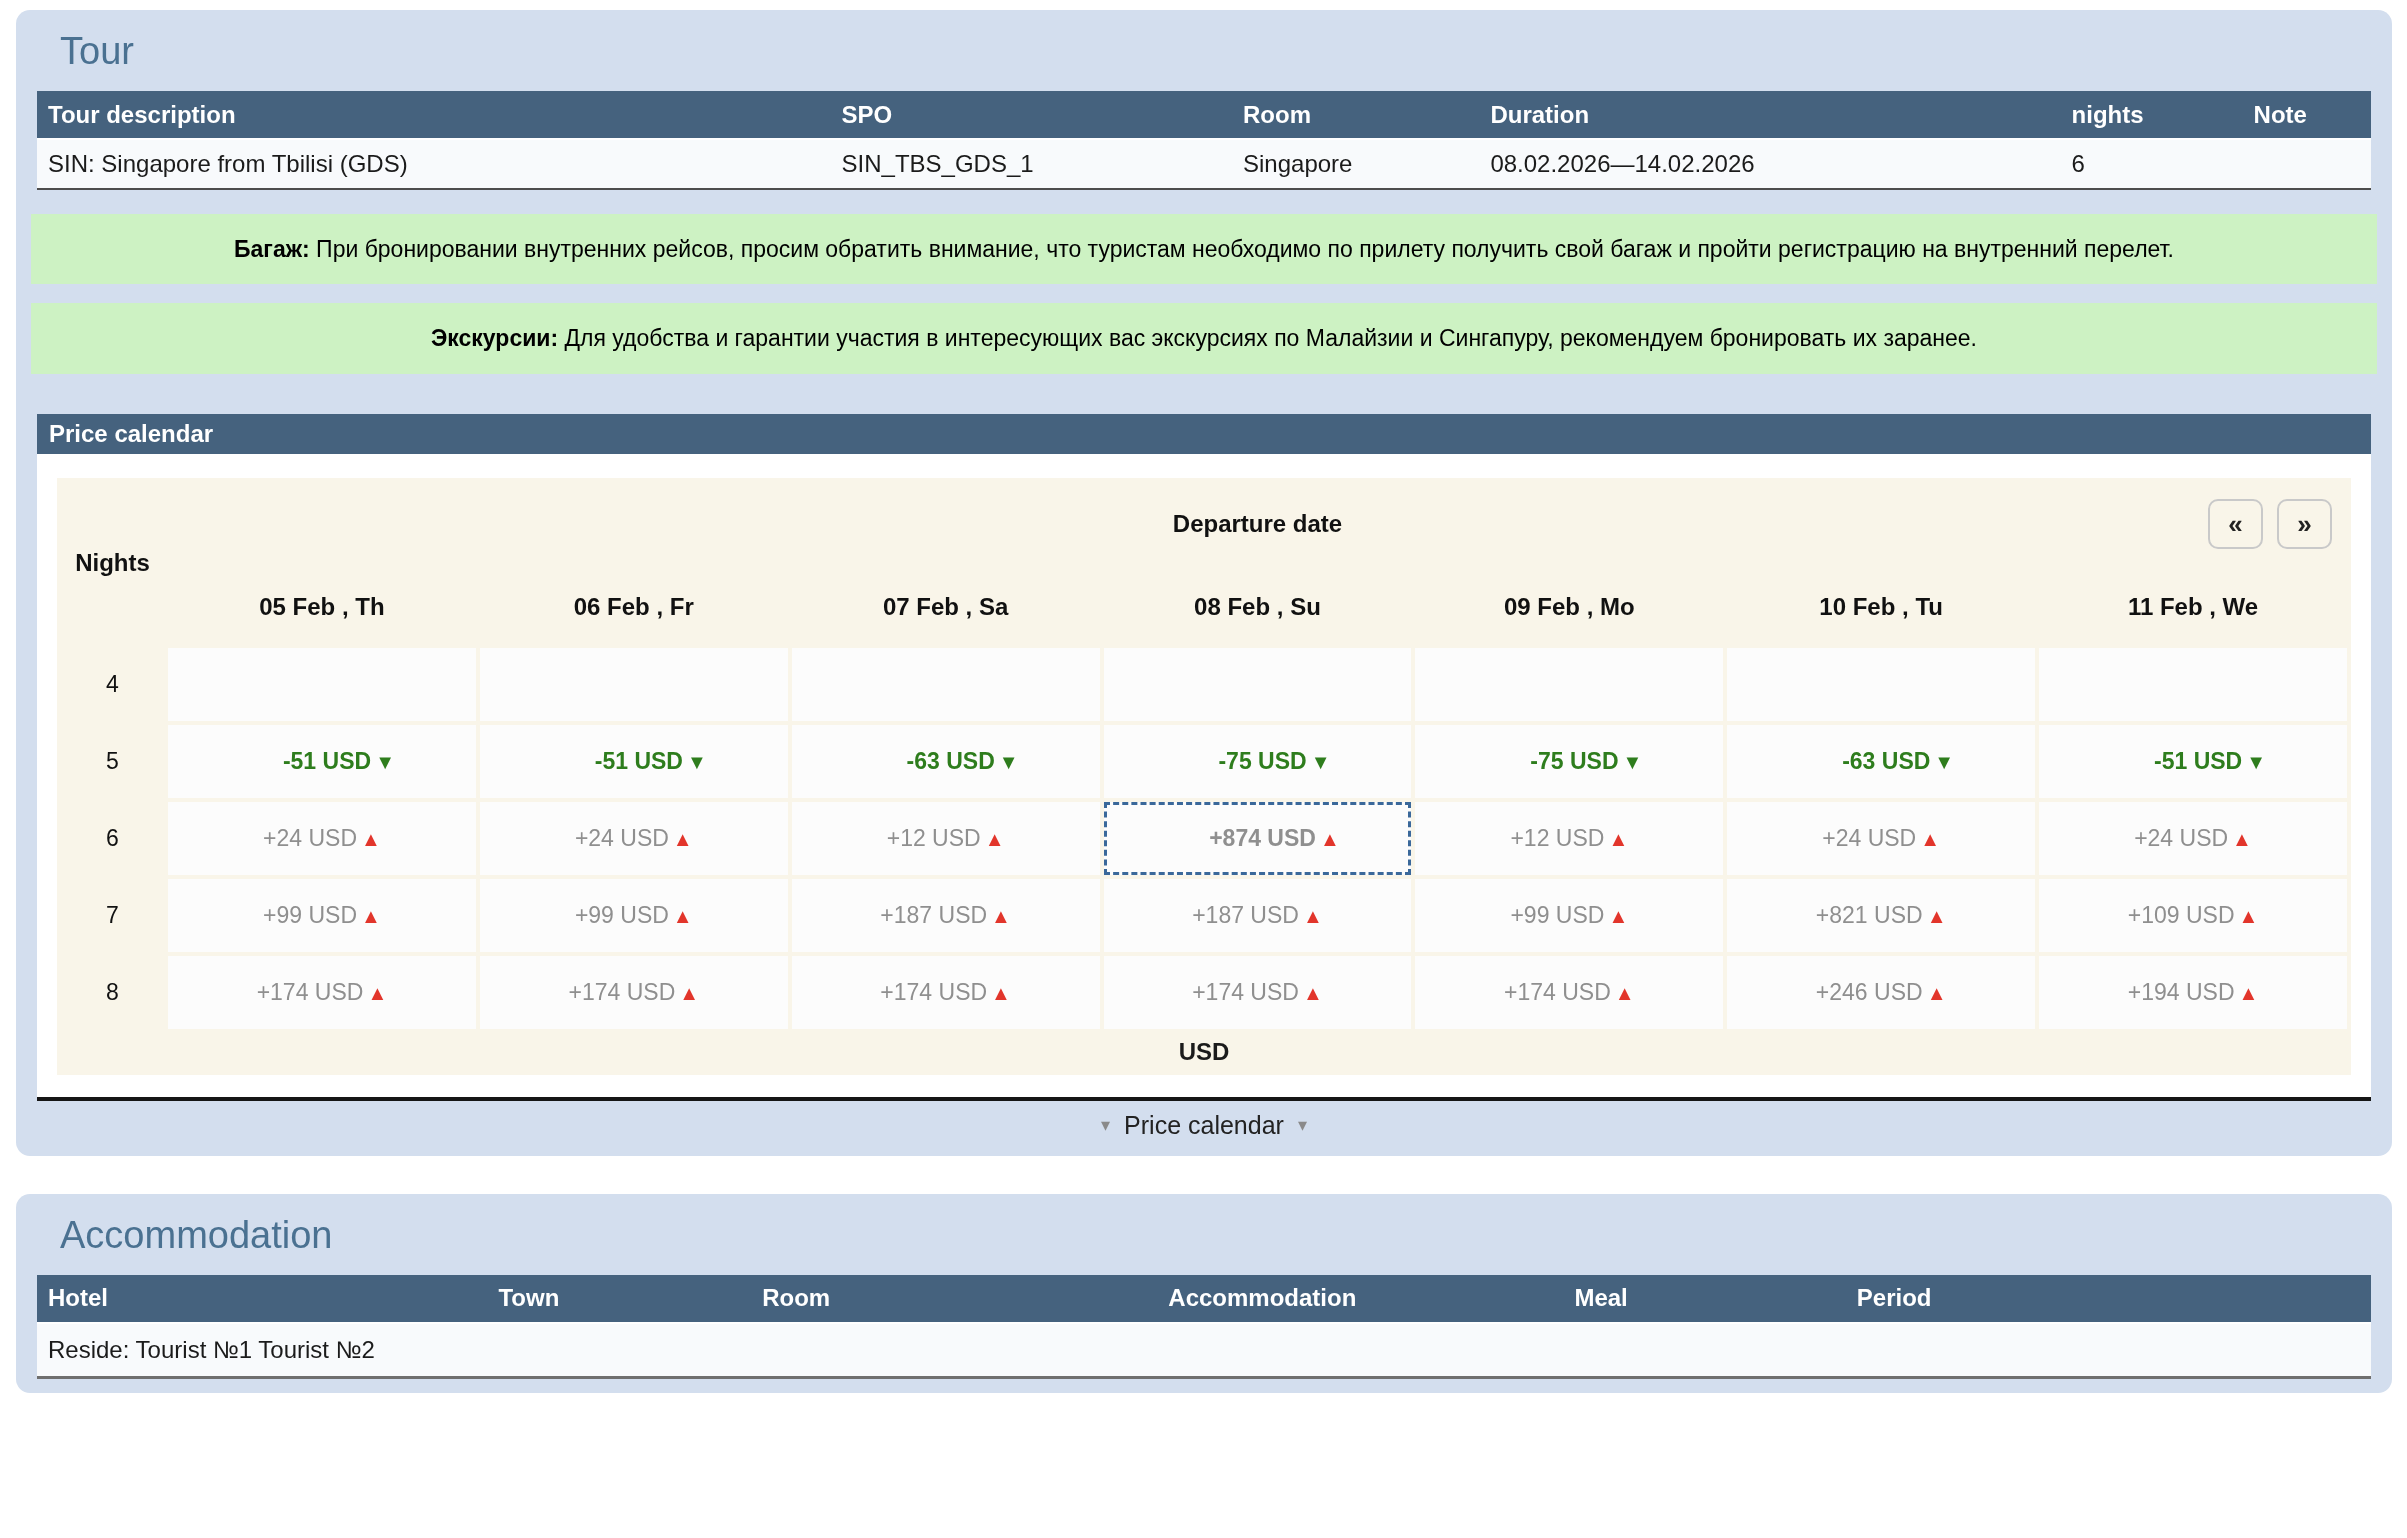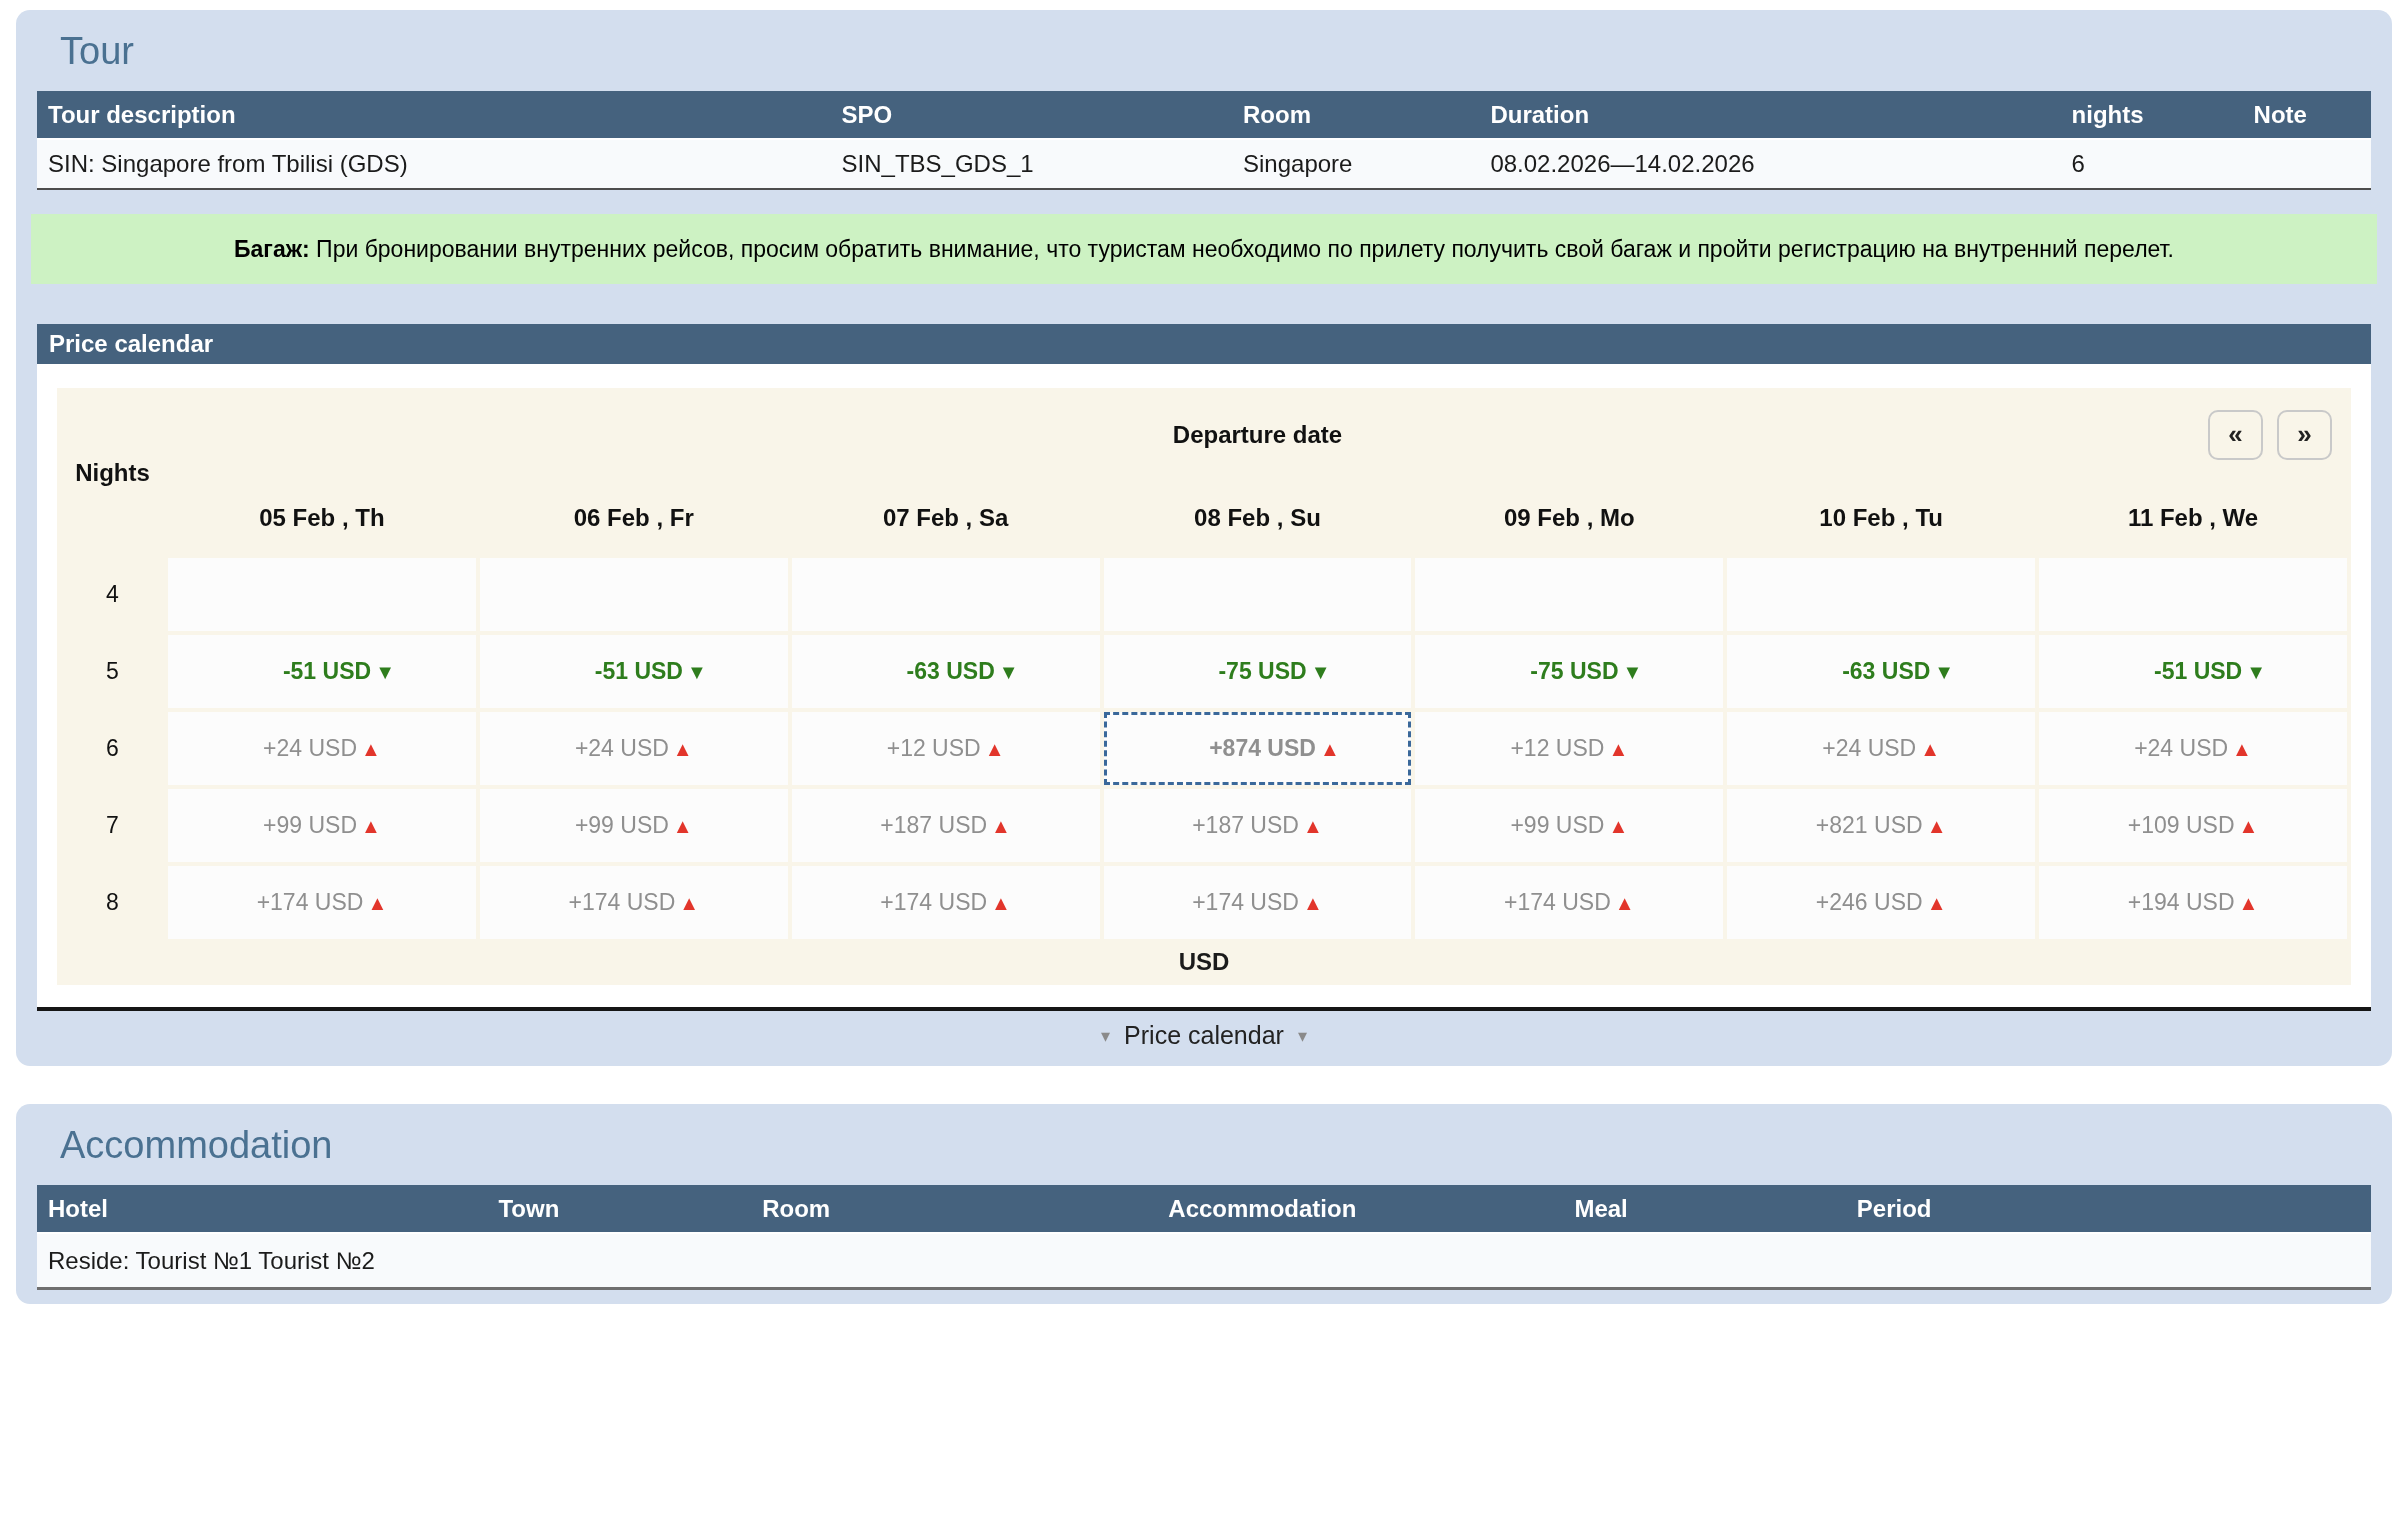--- a/index.html
+++ b/index.html
@@ -136,20 +136,24 @@
         <td>08.02.2026—14.02.2026</td>
         <td>6</td>
         <td></td>
       </tr>
     </tbody>
   </table>
 
   <div class="notice">
     <b>Багаж:</b>
     <span>При бронировании внутренних рейсов, просим обратить внимание, что туристам необходимо по прилету получить свой багаж и пройти регистрацию на внутренний перелет.</span>
+  </div>
+  <div class="notice">
+    <b>Экскурсии:</b>
+    <span>Для удобства и гарантии участия в интересующих вас экскурсиях по Малайзии и Сингапуру, рекомендуем бронировать их заранее.</span>
   </div>
 
   <div class="section-bar">Price calendar</div>
 
   <div class="cal-wrap">
     <table class="calendar">
       <thead>
         <tr>
           <th class="cal-corner" rowspan="2">Nights</th>
           <th colspan="7">

